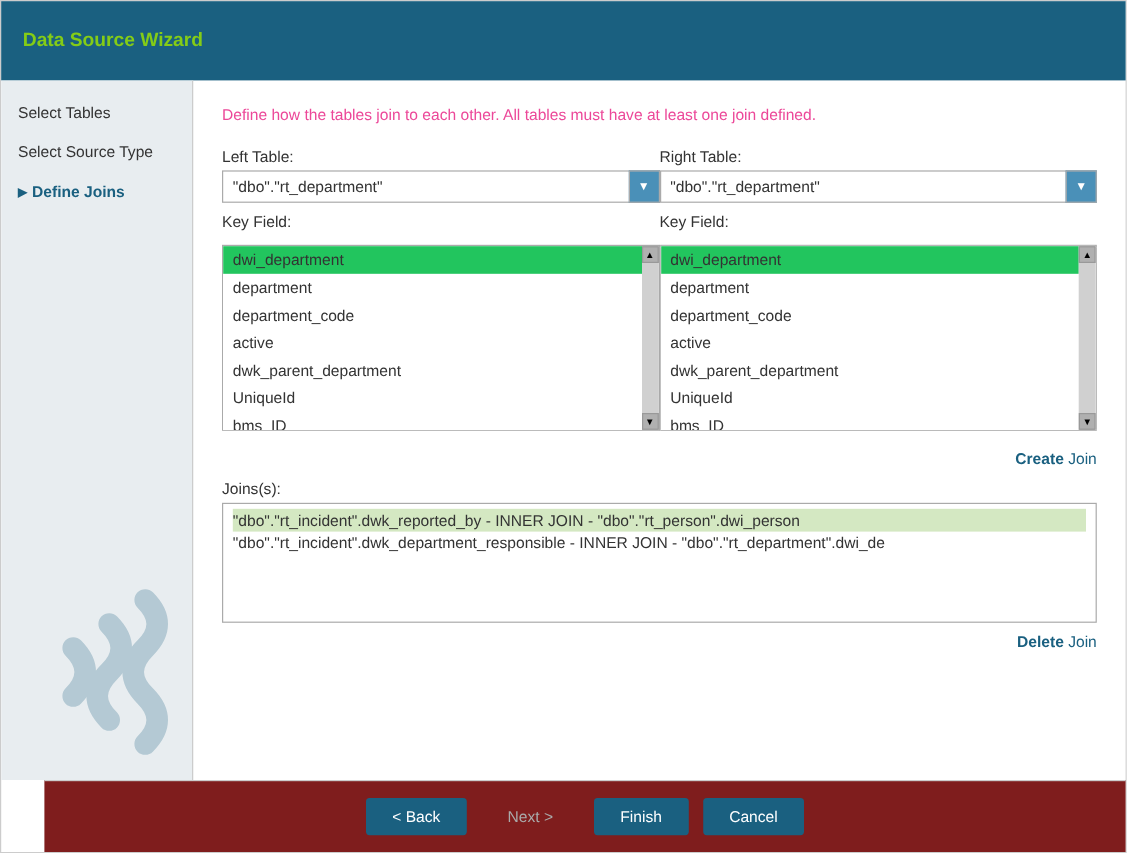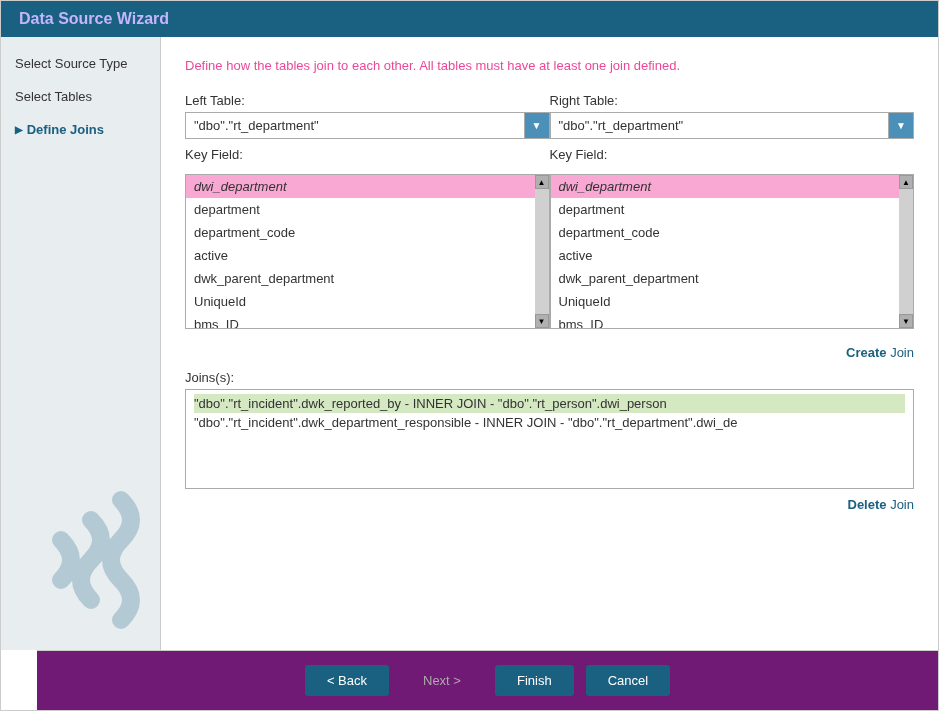--- a/index.html
+++ b/index.html
@@ -17,22 +17,22 @@
     .dialog {
       width: 939px;
       height: 711px;
       background: #fff;
       border: 1px solid #ccc;
       display: flex;
       flex-direction: column;
     }
     .dialog-header {
       background: #1a6080;
-      color: #c4b5fd;
-      padding: 9px 18px;
+      color: #84cc16;
+      padding: 24px 18px;
       font-size: 16px;
       font-weight: bold;
     }
     .dialog-body {
       display: flex;
       flex: 1;
       overflow: hidden;
     }
     .sidebar {
       width: 160px;
@@ -137,23 +137,22 @@
       overflow-y: auto;
       background: #fff;
       position: relative;
     }
     .listbox-item {
       padding: 4px 8px;
       cursor: pointer;
       color: #333;
     }
     .listbox-item.selected {
-      background: #f9a8d4;
-      color: #333;
-      font-style: italic;
+      background: #22c55e;
+      color: #333;
     }
     .listbox-scrollbar {
       position: absolute;
       right: 0;
       top: 0;
       bottom: 0;
       width: 14px;
       background: #e0e0e0;
       display: flex;
       flex-direction: column;
@@ -222,21 +221,21 @@
     .delete-join-link .bold-part {
       font-weight: bold;
     }
     .footer {
       border-top: 1px solid #ccc;
       padding: 14px 24px;
       display: flex;
       align-items: center;
       justify-content: center;
       gap: 12px;
-      background: #701a75;
+      background: #7f1d1d;
       margin-left: 36px;
     }
     .btn {
       padding: 8px 22px;
       font-size: 13px;
       cursor: pointer;
       border: none;
       border-radius: 3px;
     }
     .btn-primary {
@@ -256,24 +255,24 @@
 </head>
 <body>
 
 <div class="dialog">
   <div class="dialog-header">
     <span>Data Source Wizard</span>
   </div>
   <div class="dialog-body">
     <div class="sidebar">
       <div class="sidebar-item">
+        <span>Select Tables</span>
+      </div>
+      <div class="sidebar-item">
         <span>Select Source Type</span>
-      </div>
-      <div class="sidebar-item">
-        <span>Select Tables</span>
       </div>
       <div class="sidebar-item active">
         <span class="chevron">▶</span>
         <span>Define Joins</span>
       </div>
       <div class="sidebar-logo">
         <svg viewBox="0 0 120 160" xmlns="http://www.w3.org/2000/svg">
           <path d="M100,30 Q120,50 100,70 Q80,90 100,110 Q120,130 100,150" stroke="#1a6080" stroke-width="18" fill="none" stroke-linecap="round"></path>
           <path d="M70,50 Q90,70 70,90 Q50,110 70,130" stroke="#1a6080" stroke-width="18" fill="none" stroke-linecap="round"></path>
           <path d="M40,70 Q60,90 40,110" stroke="#1a6080" stroke-width="18" fill="none" stroke-linecap="round"></path>

